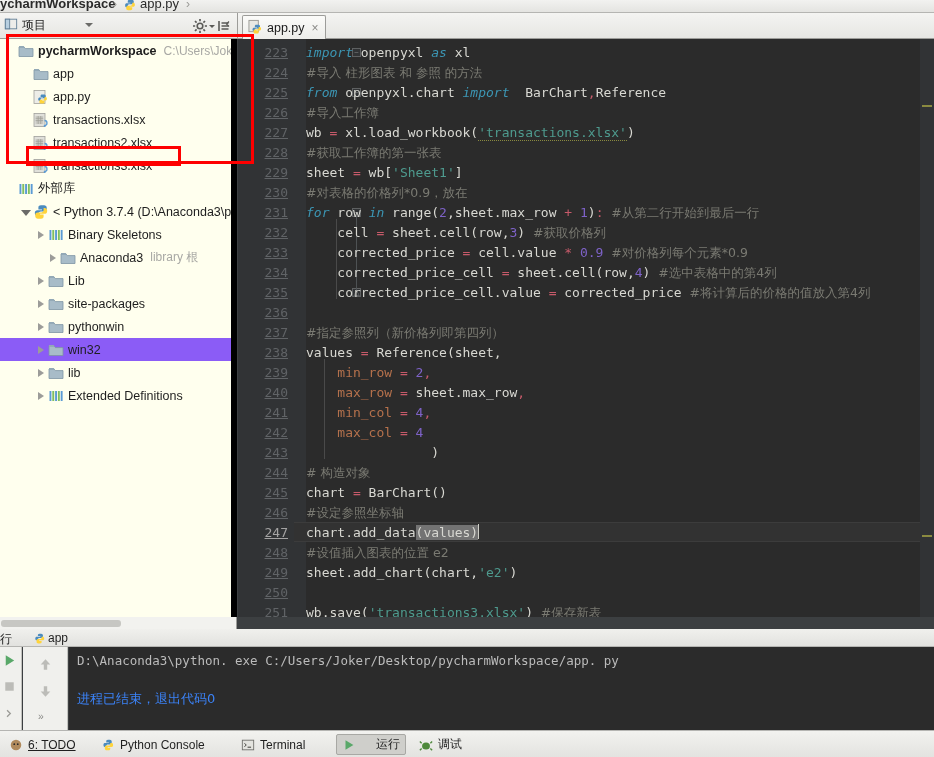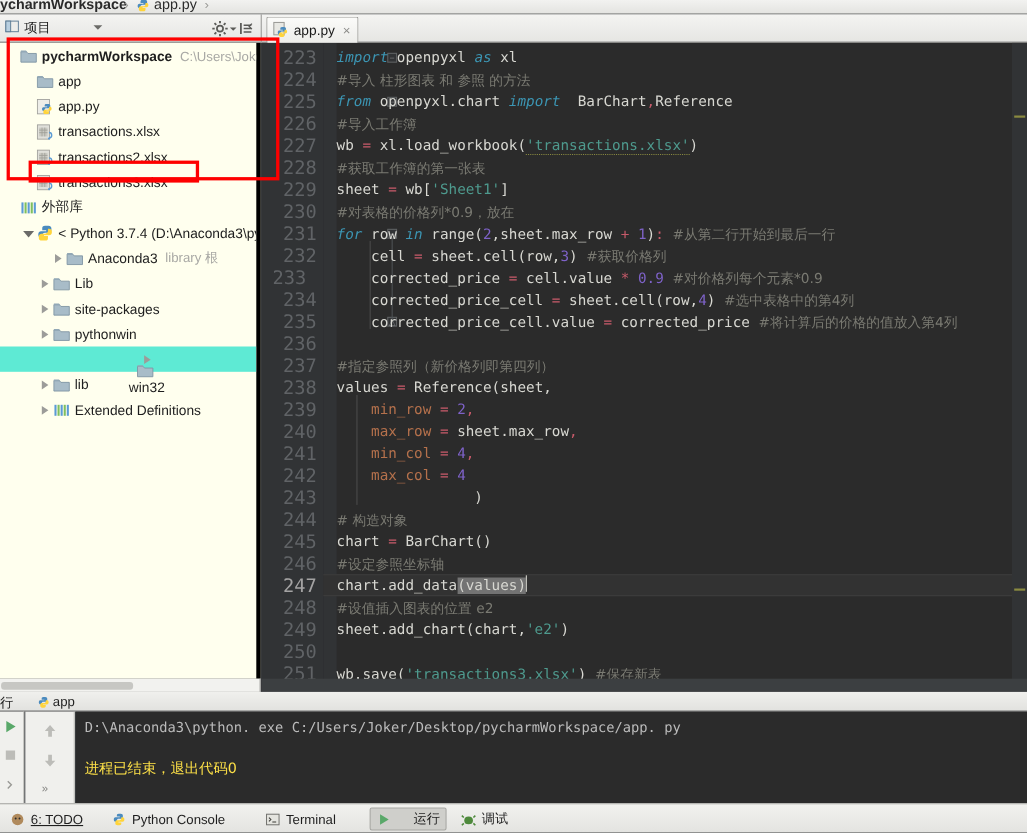--- a/index.html
+++ b/index.html
@@ -73,28 +73,28 @@
     border-radius:2px 2px 0 0;
     display:flex; align-items:center; padding:0 6px 0 5px; gap:4px;
   }
   #editorTab .tabname{ font-size:12.5px; color:#1B1B1B; }
   #editorTab .tabclose{ color:#8A8A87; font-size:12px; margin-left:3px; }
 
   
   #leftpanel{
     position:absolute; left:0; top:39px; width:237px; height:578px;
     background:#FFFFEE;
-    border-right:4px solid #000000;
+    border-right:6px solid #000000;
     overflow:hidden;
   }
   .treerow{
     position:relative; height:23px; display:flex; align-items:center;
     white-space:nowrap; font-size:12.5px; color:#1E1E1E;
   }
-  .treerow.sel{ background:#5eead4;flex-direction:column; }
+  .treerow.sel{ background:#8b5cf6; }
   .tw{ width:14px; height:23px; position:relative; flex:0 0 14px; }
   .tw .arrow-r{
     position:absolute; left:4px; top:8px;
     width:0;height:0;border-top:4px solid transparent;border-bottom:4px solid transparent;
     border-left:6px solid #9C9C99;
   }
   .tw .arrow-d{
     position:absolute; left:2px; top:10px;
     width:0;height:0;border-left:5px solid transparent;border-right:5px solid transparent;
     border-top:6px solid #6B6B68;
@@ -122,22 +122,22 @@
   #gutter{
     position:absolute; left:0; top:0; width:56px; height:590px;
     background:#313335;
   }
   #gutterFold{
     position:absolute; left:56px; top:0; width:12px; height:590px;
     background:#313335;
   }
   .lnum{
     position:absolute; right:6px; width:50px; text-align:right;
-    font-family:"DejaVu Sans Mono", monospace; font-size:17px; color:#606366;
-    height:20px; line-height:20px;
+    font-family:"DejaVu Sans Mono", monospace; font-size:13px; color:#606366;
+    height:20px; line-height:20px;text-decoration:underline;
   }
   .lnum.cur{ color:#A4A3A3; }
   #codearea{
     position:absolute; left:68px; top:0; width:628px; height:590px;
     font-family:"DejaVu Sans Mono", monospace; font-size:13px;
     white-space:pre;
   }
   .cline{ position:absolute; left:0; height:20px; line-height:20px; white-space:pre; }
   #curlineHL{
     position:absolute; left:56px; top:0; width:640px; height:20px;
@@ -203,21 +203,21 @@
   }
   #console{
     position:absolute; left:69px; top:0; width:865px; height:83px;
     background:#2B2B2B; padding:6px 0 0 8px;
   }
   #console .l1{
     font-family:"DejaVu Sans Mono", monospace; font-size:12.5px; color:#BBBBBB;
     white-space:nowrap;
   }
   #console .l2{
-    margin-top:22px; font-family:"DejaVu Sans", sans-serif; font-size:13px; color:#fde047;
+    margin-top:22px; font-family:"DejaVu Sans", sans-serif; font-size:13px; color:#3b82f6;
     white-space:nowrap;
   }
   .sideico{ position:absolute; width:16px; height:16px; }
 
   
   #bottombar{
     position:absolute; left:0; top:730px; width:934px; height:27px;
     background:linear-gradient(#F2F2EF,#E3E3E0);
     border-top:1px solid #B5B5B2;
   }
@@ -371,20 +371,33 @@
     <div class="treerow" style="padding-left: 19px;">
       <span class="tw">
         <span class="arrow-d"></span>
       </span>
       <span class="tico"><svg viewBox="0 0 16 16" width="16" height="16">
           <path d="M8 1.3C5.9 1.3 5.4 2.3 5.4 3.5v1.9H9v.8H4.3c-1.3 0-2.5.9-2.5 2.9S3 12 4.3 12h1.1V9.9C5.4 8.5 6.5 7.6 7.9 7.6h3.5c1.2 0 2.3-.9 2.3-2.3V3.5c0-1.2-1.1-2.2-2.6-2.2H8z" fill="#4B8BBE"></path>
           <path d="M8 14.7c2.1 0 2.6-1 2.6-2.2v-1.9H7v-.8h4.7c1.3 0 2.5-.9 2.5-2.9S13 4 11.7 4h-1.1v2.1c0 1.4-1.1 2.3-2.5 2.3H4.6c-1.2 0-2.3.9-2.3 2.3v1.8c0 1.2 1.1 2.2 2.6 2.2H8z" fill="#FFD43B"></path>
         </svg></span>
       <span class="tlabel">&lt; Python 3.7.4 (D:\Anaconda3\py</span>
     </div>
+    <div class="treerow" style="padding-left: 34px;">
+      <span class="tw">
+        <span class="arrow-r"></span>
+      </span>
+      <span class="tico"><svg viewBox="0 0 16 16" width="16" height="16">
+          <rect x="1.5" y="3" width="1.9" height="10" fill="#5B9BD5"></rect>
+          <rect x="4.3" y="3" width="1.9" height="10" fill="#7FBF5F"></rect>
+          <rect x="7.1" y="3" width="1.9" height="10" fill="#5B9BD5"></rect>
+          <rect x="9.9" y="3" width="1.9" height="10" fill="#7FBF5F"></rect>
+          <rect x="12.7" y="3" width="1.9" height="10" fill="#5B9BD5"></rect>
+        </svg></span>
+      <span class="tlabel">Binary Skeletons</span>
+    </div>
     <div class="treerow" style="padding-left: 46px;">
       <span class="tw">
         <span class="arrow-r"></span>
       </span>
       <span class="tico"><svg viewBox="0 0 16 16" width="16" height="16">
           <path d="M1 4h5l1.4 1.6H15V13.5H1z" fill="#A8BCC8" stroke="#7E94A3" stroke-width=".8"></path>
           <path d="M1 3h4.6l1.3 1.5H1z" fill="#92A8B6"></path>
         </svg></span>
       <span class="tlabel">Anaconda3</span>
       <span class="tpath">library 根</span>
@@ -462,21 +475,21 @@
       <div class="lnum" style="top: 4px;">223</div>
       <div class="lnum" style="top: 24px;">224</div>
       <div class="lnum" style="top: 44px;">225</div>
       <div class="lnum" style="top: 64px;">226</div>
       <div class="lnum" style="top: 84px;">227</div>
       <div class="lnum" style="top: 104px;">228</div>
       <div class="lnum" style="top: 124px;">229</div>
       <div class="lnum" style="top: 144px;">230</div>
       <div class="lnum" style="top: 164px;">231</div>
       <div class="lnum" style="top: 184px;">232</div>
-      <div class="lnum" style="top: 204px; text-align: center;">233</div>
+      <div class="lnum" style="top: 204px;">233</div>
       <div class="lnum" style="top: 224px;">234</div>
       <div class="lnum" style="top: 244px;">235</div>
       <div class="lnum" style="top: 264px;">236</div>
       <div class="lnum" style="top: 284px;">237</div>
       <div class="lnum" style="top: 304px;">238</div>
       <div class="lnum" style="top: 324px;">239</div>
       <div class="lnum" style="top: 344px;">240</div>
       <div class="lnum" style="top: 364px;">241</div>
       <div class="lnum" style="top: 384px;">242</div>
       <div class="lnum" style="top: 404px;">243</div>

